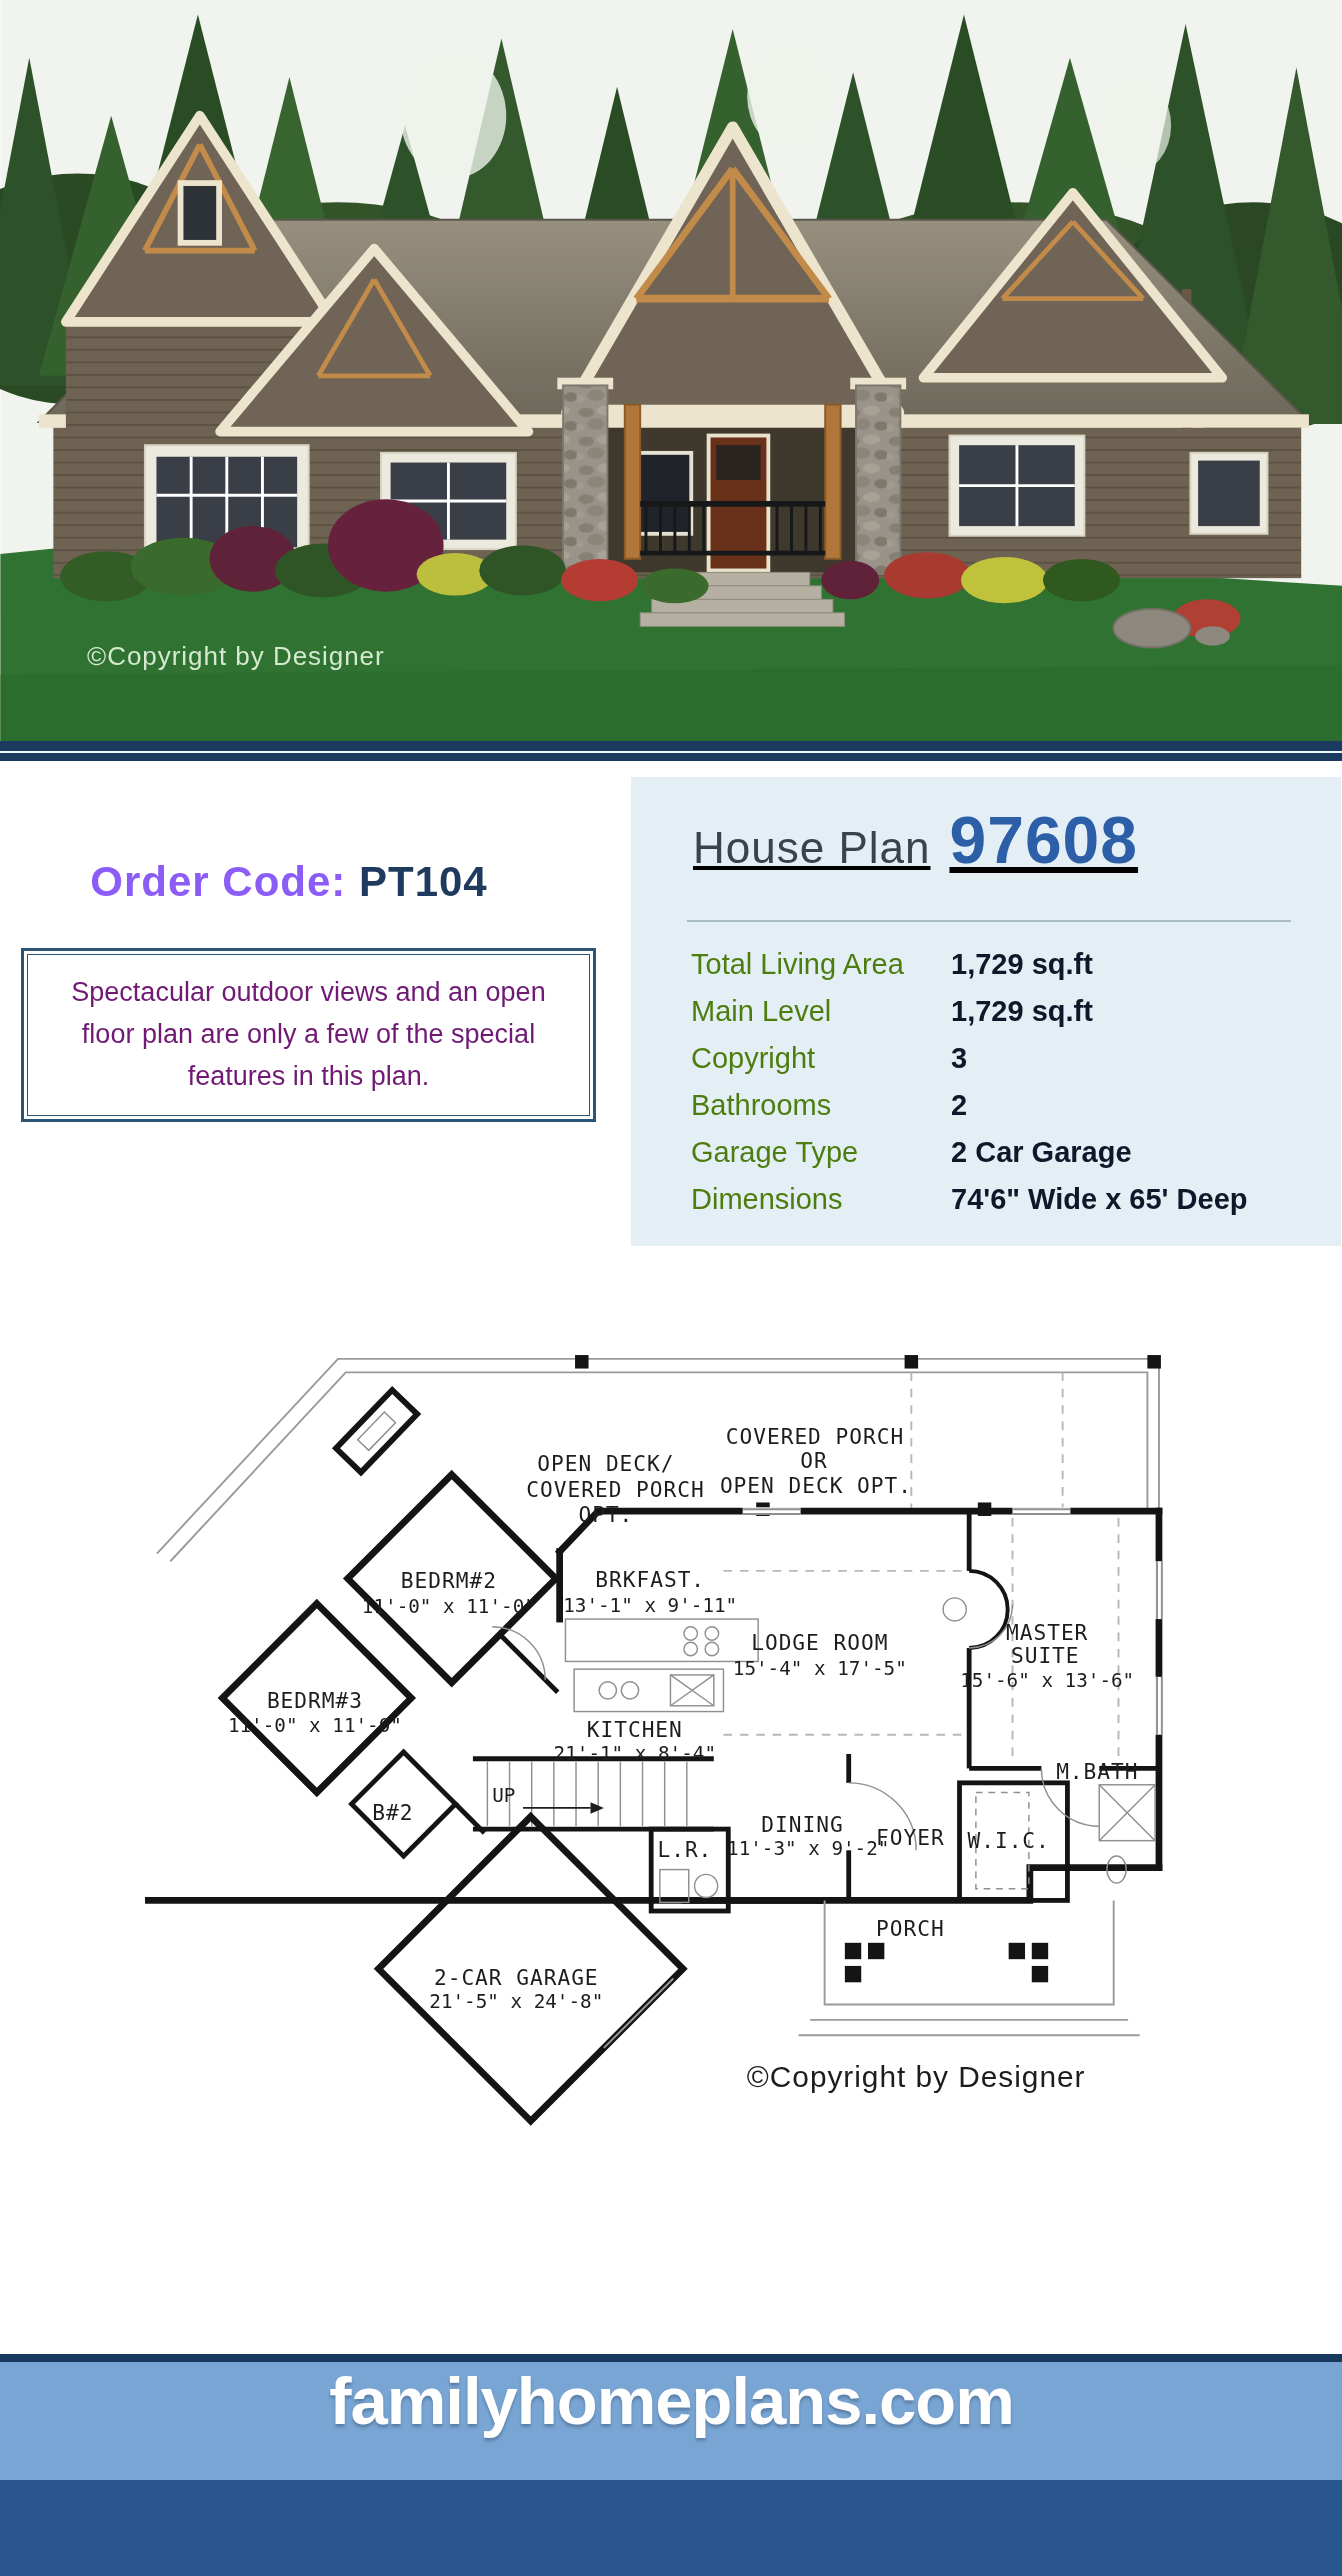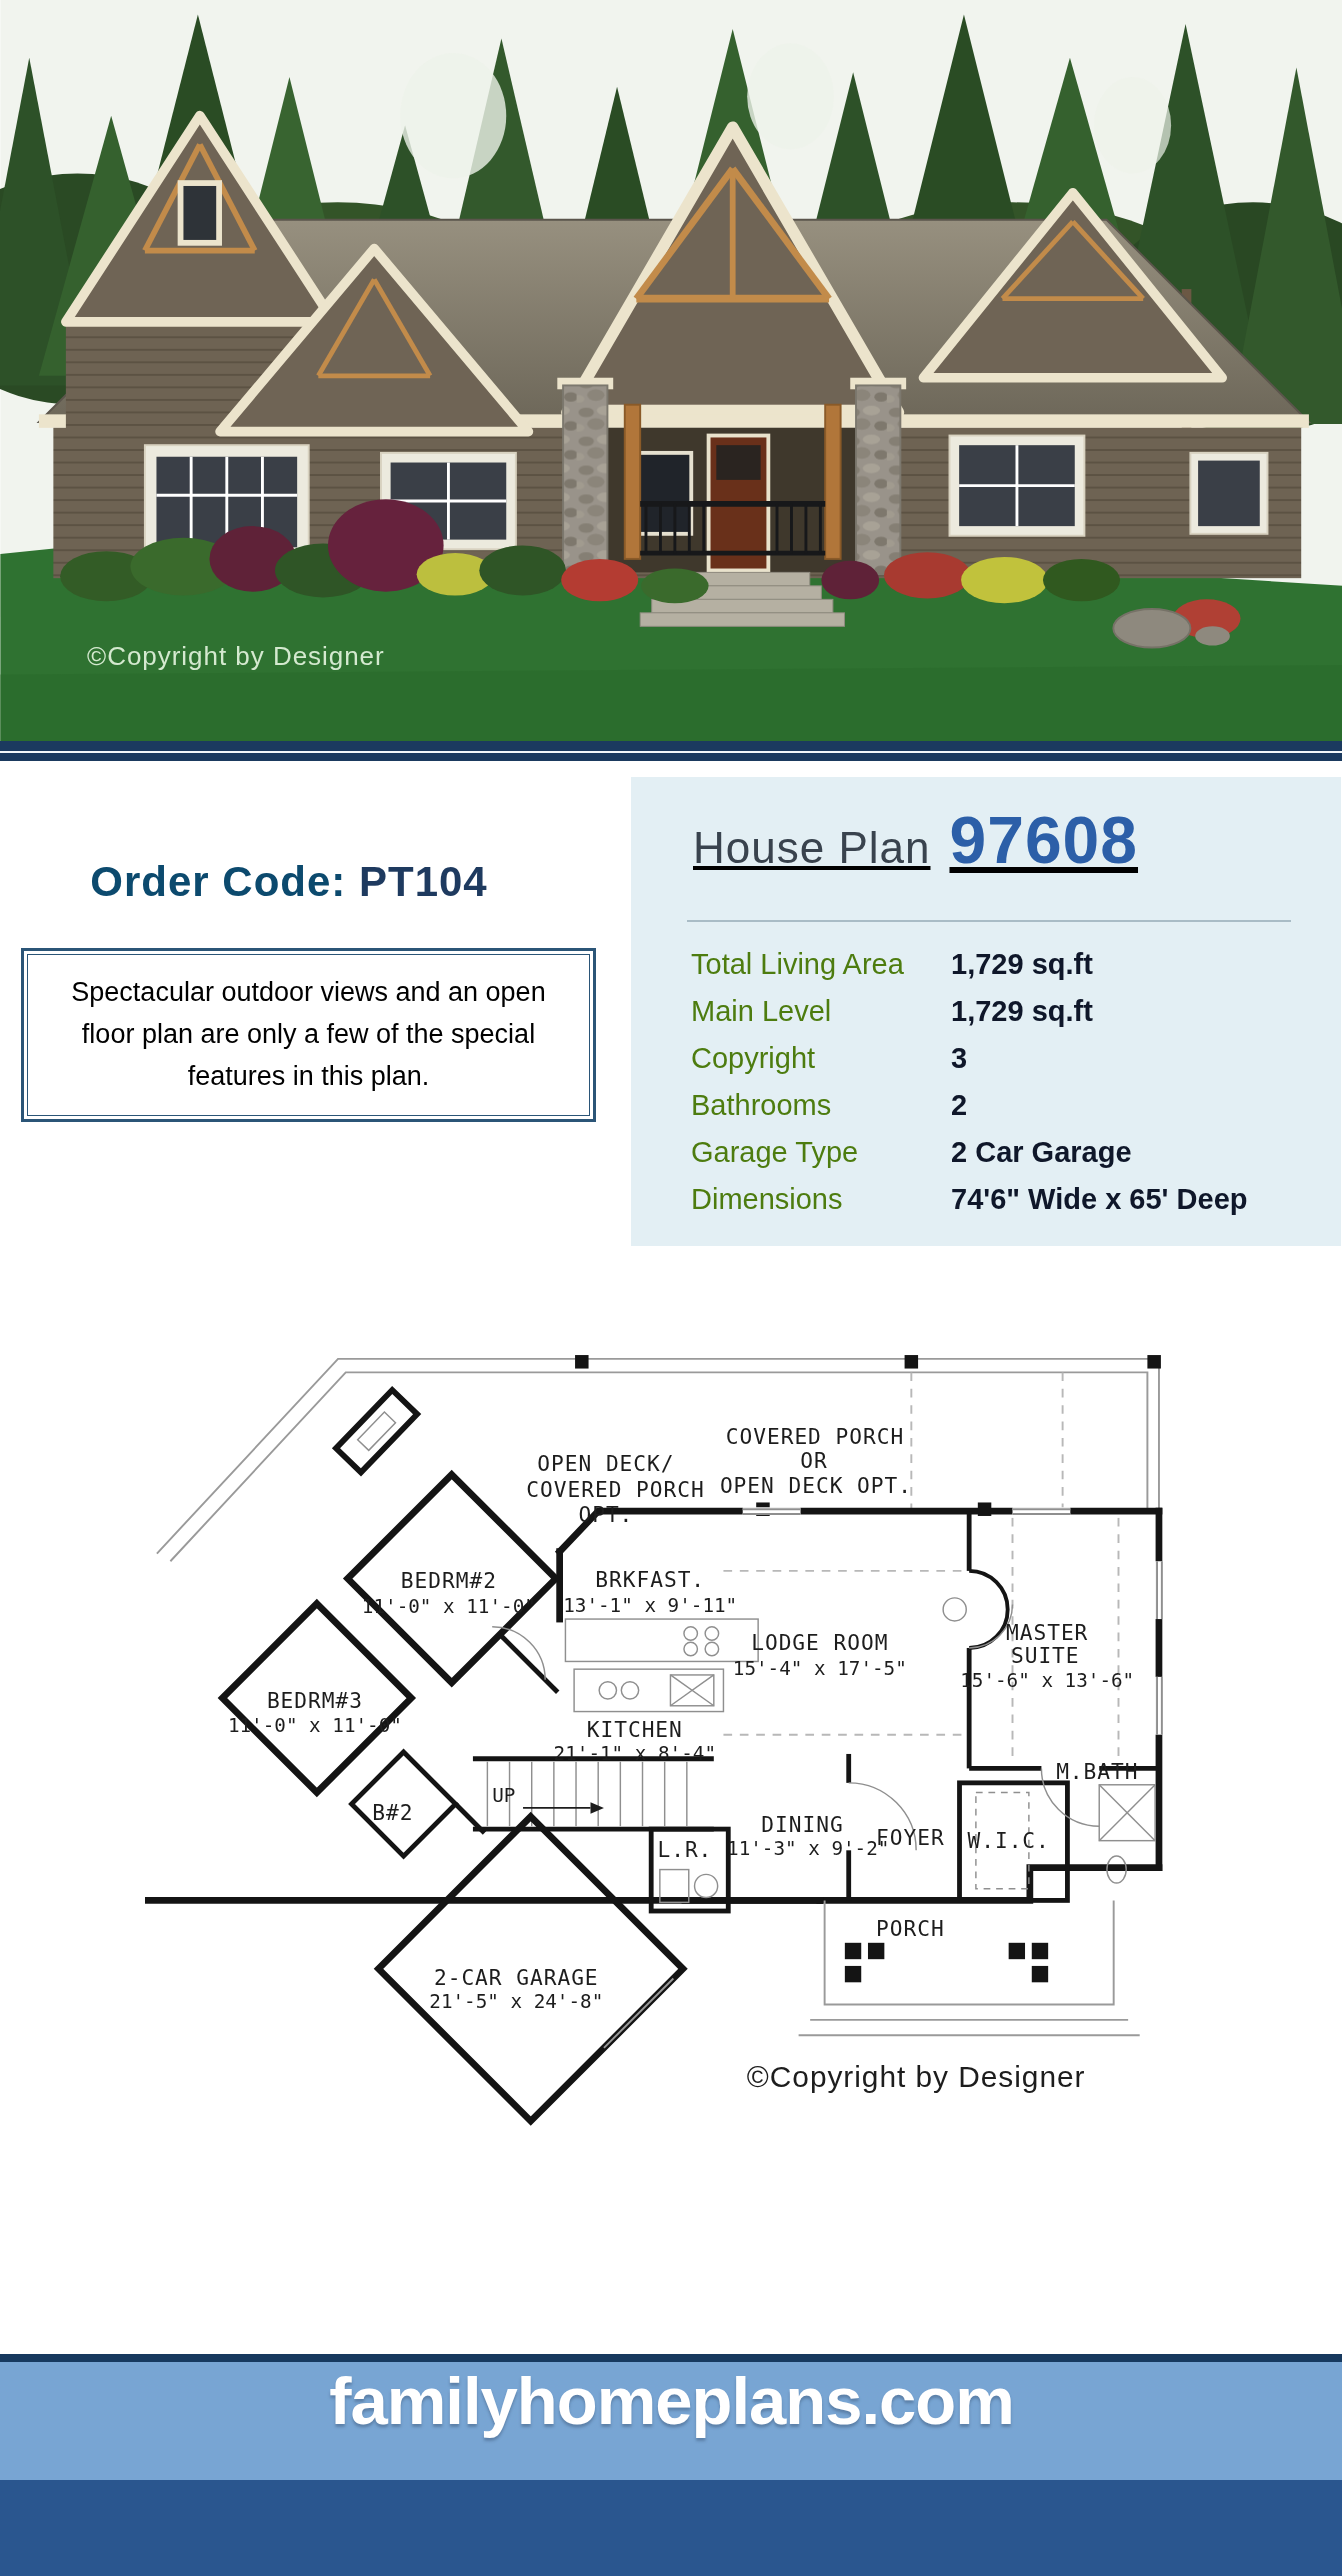--- a/index.html
+++ b/index.html
@@ -13,27 +13,27 @@
   
   .divider{position:absolute;top:741px;left:0;width:1343px;}
   .divider .l1{height:9.6px;background:#1b3a5f;}
   .divider .gap{height:2.9px;background:#f4f8fa;}
   .divider .l2{height:7.7px;background:#1b3a5f;}
 
   
   .content{position:absolute;top:762px;left:0;width:1343px;height:578px;background:#fff;}
   .order-line{position:absolute;top:96px;left:0;width:578px;text-align:center;
     font-size:42px;font-weight:bold;letter-spacing:1px;white-space:nowrap;}
-  .order-label{color:#0c4a6e;}
+  .order-label{color:#8b5cf6;}
   .order-code{color:#1e3a5f;}
   .desc-box{position:absolute;top:186px;left:21px;width:575px;height:174px;
     border:3.9px solid #2b5577;box-sizing:border-box;background:#fff;}
   .desc-inner{position:absolute;top:2.9px;left:2.9px;right:2.9px;bottom:2.9px;border:1.9px solid #2b5577;
     display:flex;align-items:center;justify-content:center;text-align:center;
-    font-size:27px;line-height:1.55;color:#000000;padding:0 25px;}
+    font-size:27px;line-height:1.55;color:#701a75;padding:0 25px;}
 
   .panel{position:absolute;top:15.4px;left:631px;width:710px;height:469px;background:#e3eff4;}
   .panel-title{position:absolute;top:25px;left:62px;display:flex;align-items:baseline;gap:19px;white-space:nowrap;text-decoration:underline;}
   .panel-title .prefix{font-size:44px;color:#39434e;letter-spacing:1px;}
   .panel-title .number{font-size:66px;font-weight:bold;color:#2c5fa8;letter-spacing:1px;}
   .panel-hr{position:absolute;top:143px;left:56px;width:604px;height:1.9px;background:#a9bcc6;}
   .spec-table{position:absolute;top:164px;left:60px;right:23px;}
   .spec-row{display:flex;height:47px;align-items:center;font-size:29px;}
   .spec-label{width:260px;color:#4d7c0f;}
   .spec-value{font-weight:bold;color:#0f172a;}

